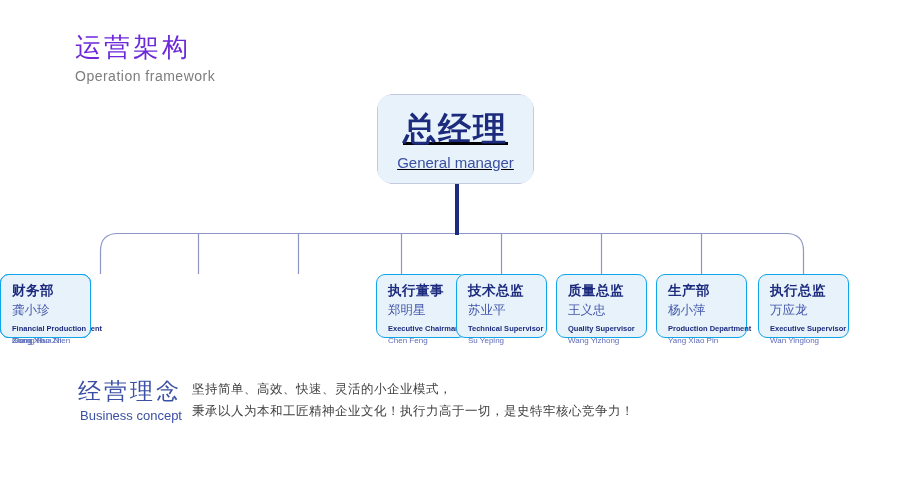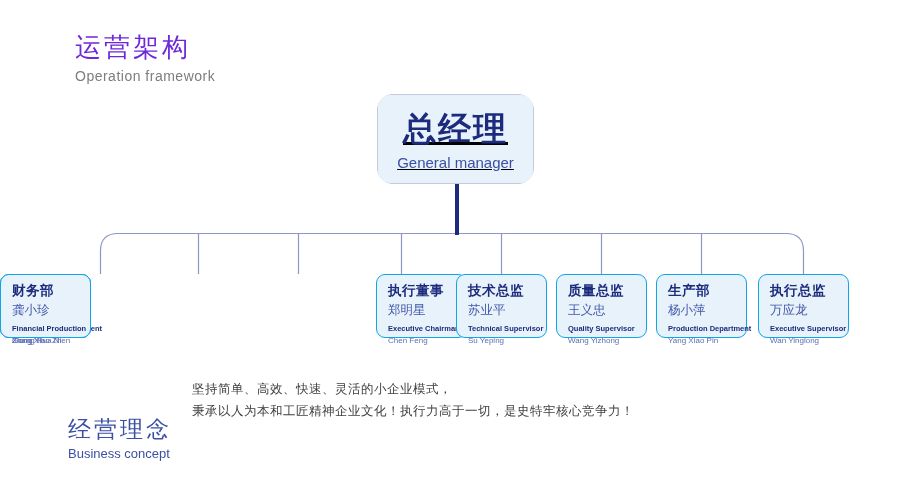--- a/index.html
+++ b/index.html
@@ -56,21 +56,21 @@
   .node:nth-of-type(5) { left: 456px; }
   .node:nth-of-type(6) { left: 556px; }
   .node:nth-of-type(7) { left: 656px; }
   .node:nth-of-type(8) { left: 758px; }
   .node-title { font-size: 13.5px; font-weight: bold; color: #1d2b7e; letter-spacing: 0.5px; }
   .node-name  { font-size: 12.5px; color: #4356aa; margin-top: 2px; }
   .node-title-en { font-size: 7.5px; font-weight: bold; color: #1d2b7e; margin-top: 5px; white-space: nowrap; }
   .node-name-en  { font-size: 8px; color: #5e6db8; margin-top: 3px; white-space: nowrap; }
 
   
-  .concept-head { position: absolute; left: 68px; top: 376px; text-align: left; margin-top: 38px; }
+  .concept-head { position: absolute; left: 78px; top: 376px; text-align: right; }
   .concept-zh { font-size: 23px; color: #3b50a5; letter-spacing: 3px; }
   .concept-en { font-size: 13px; color: #3b50a5; margin-top: 1px; }
   .concept-body-zh {
     position: absolute; left: 192px; top: 379px;
     font-size: 12.5px; color: #404040; line-height: 1.75; letter-spacing: 0.5px;
   }
   .concept-body-en {
     position: absolute; left: 192px; top: 420px;
     font-size: 10.5px; color: #4d4d4d; line-height: 1.45;
   }

